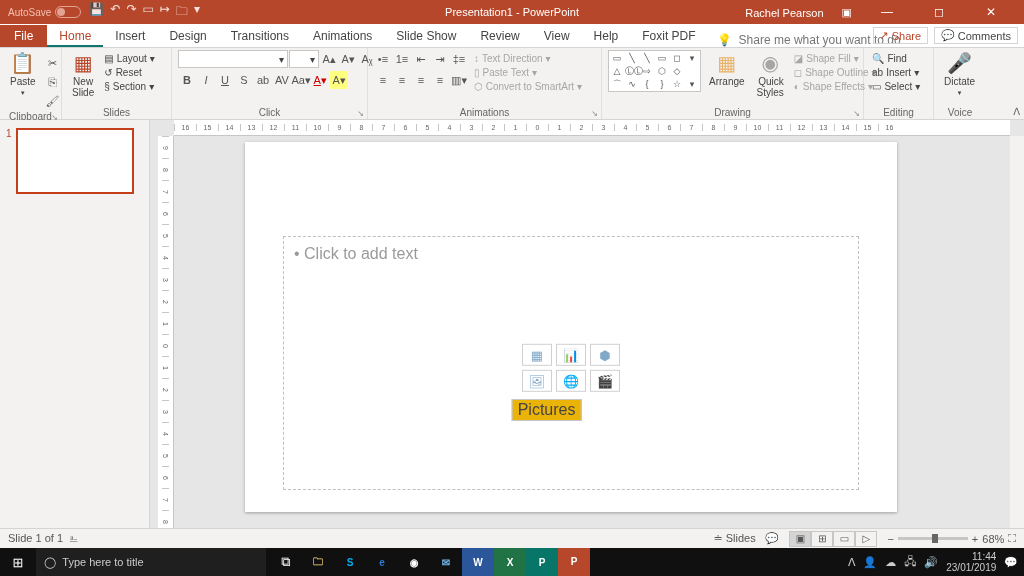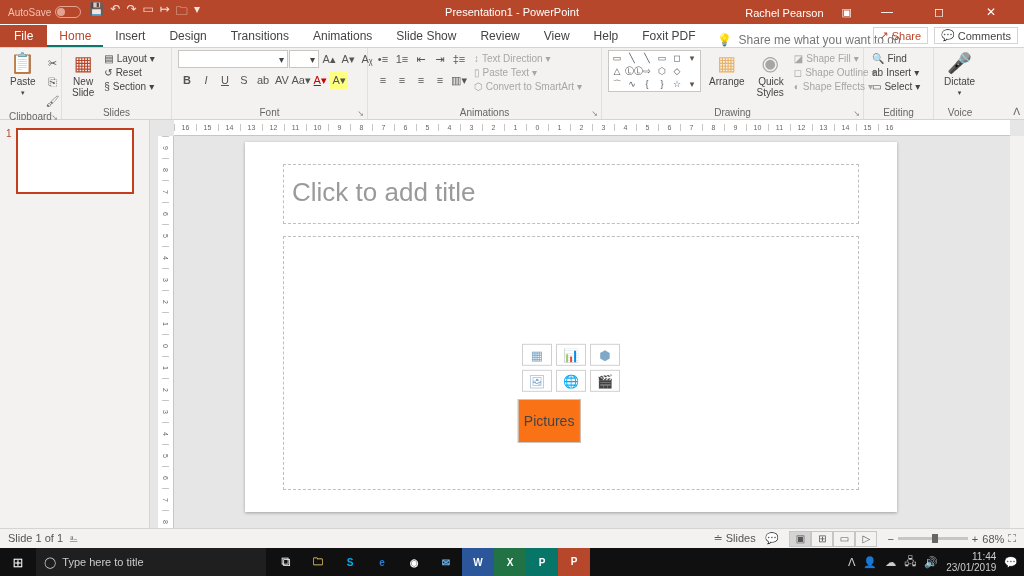--- a/index.html
+++ b/index.html
@@ -61,21 +61,21 @@
 .ruler-v span{flex:none; height:22px; writing-mode:vertical-rl; text-align:center; border-top:1px solid #c8c6c4;}
 .scroll-v{position:absolute; right:0; top:16px; bottom:0; width:14px; background:#f3f2f1;}
 .slidearea{position:absolute; left:95px; top:22px; width:652px; height:370px; background:#fff; box-shadow:0 1px 3px rgba(0,0,0,.3);}
 .ph{position:absolute; border:1px dashed #bfbfbf;}
 .ph-title{left:38px; top:22px; right:38px; height:60px;}
 .ph-title .txt{font-size:26px; color:#9a9a9a; font-family:"Calibri Light","Segoe UI Light",sans-serif; padding:12px 8px;}
 .ph-body{left:38px; top:94px; right:38px; bottom:22px;}
 .ph-body .txt{font-size:16px; color:#9a9a9a; padding:8px 10px;}
 .iconset{position:absolute; left:50%; top:50%; transform:translate(-50%,-40%); display:grid; grid-template-columns:repeat(3,30px); gap:4px;}
 .iconset .ci{width:30px;height:22px;border:1px solid #d0d0d0;display:flex;align-items:center;justify-content:center;font-size:13px;color:#7fa8c9;cursor:pointer;}
-.tooltip{position:absolute; left:50%; top:calc(50% + 36px); transform:translateX(-85%); background:#f97316; border:1px solid #c8c6c4; font-size:14px; padding:13px 5px; color:#444;}
+.tooltip{position:absolute; left:50%; top:calc(50% + 36px); transform:translateX(-85%); background:#eab308; border:1px solid #c8c6c4; font-size:16px; padding:1px 5px; color:#444;}
 
 
 .status{position:absolute; left:0; right:0; bottom:28px; height:20px; background:#f3f2f1; border-top:1px solid #d4d4d4; display:flex; align-items:center; font-size:11px; color:#555; padding:0 8px; justify-content:space-between;}
 .status .r{display:flex; align-items:center; gap:10px;}
 .viewbtns{display:flex; gap:0;}
 .viewbtns span{width:22px;height:16px;border:1px solid #c8c6c4;display:flex;align-items:center;justify-content:center;font-size:10px;cursor:pointer;}
 .viewbtns span.on{background:#d4d4d4;}
 .zoom{display:flex; align-items:center; gap:4px;}
 .zoom .track{width:70px;height:3px;background:#c8c6c4;position:relative;}
 .zoom .track::after{content:"";position:absolute;left:34px;top:-3px;width:6px;height:9px;background:#666;}
@@ -204,21 +204,21 @@
             </span>
         <span class="ribbtn">S</span>
         <span class="ribbtn">ab</span>
         <span class="ribbtn">AV</span>
         <span class="ribbtn">Aa▾</span>
         <span class="ribbtn" style="color:#c00;"><u>A</u>▾</span>
         <span class="ribbtn" style="background:#ffff80;">A▾</span>
       </div>
     </div>
       </div>
-    <div class="label"><span>Font</span><span class="launcher">↘</span></div>
+    <div class="label"><span>Click</span><span class="launcher">↘</span></div>
   </div>
 
   <div class="group" style="width:234px;">
     <div class="body">
       <div class="smcol" style="gap:3px;">
         <div class="btnrow">
           <span class="ribbtn">•≡</span>
           <span class="ribbtn">1≡</span>
           <span class="ribbtn">⇤</span>
           <span class="ribbtn">⇥</span>
@@ -364,24 +364,22 @@
         <span>3</span>
         <span>4</span>
         <span>5</span>
         <span>6</span>
         <span>7</span>
         <span>8</span>
         <span>9</span>
       </div>
     <div class="scroll-v"></div>
     <div class="slidearea">
-      <div class="ph ph-title">
-        <div class="txt">Click to add title</div>
-      </div>
       <div class="ph ph-body">
+        <div class="txt">• Click to add text</div>
         <div class="iconset">
           <div class="ci">▦</div>
           <div class="ci">📊</div>
           <div class="ci">⬢</div>
           <div class="ci">🖼</div>
           <div class="ci">🌐</div>
           <div class="ci">🎬</div>
         </div>
         <div class="tooltip">Pictures</div>
       </div>

